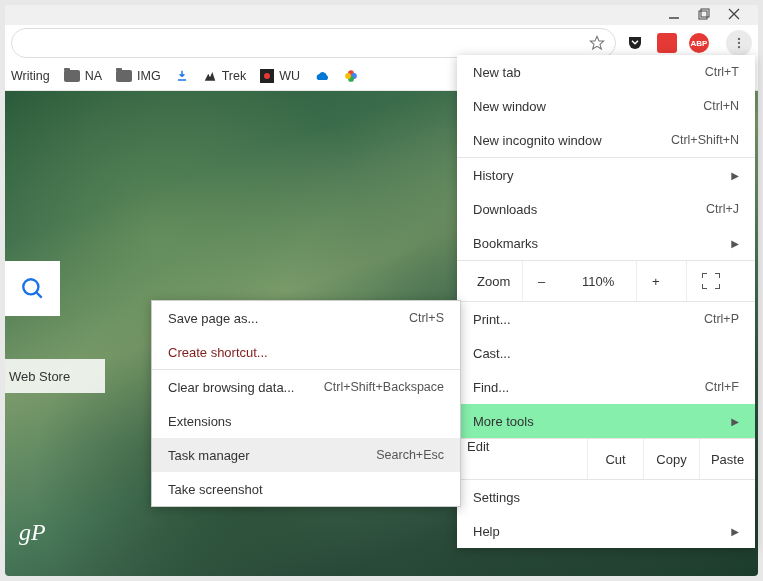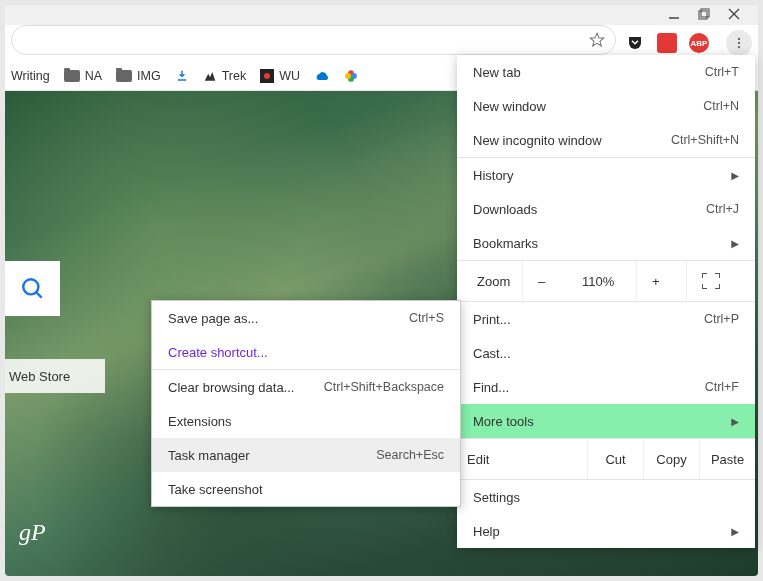--- a/index.html
+++ b/index.html
@@ -1,20 +1,20 @@
 <!DOCTYPE html>
 <html><head>
 <meta charset="utf-8">
 <style>
 * { box-sizing: border-box; margin: 0; padding: 0; font-family: Arial, sans-serif; }
 body { width: 763px; height: 581px; overflow: hidden; background: #e8e8e8; position: relative; border-radius: 6px; }
 .window { position: absolute; inset: 5px; background: #fff; border-radius: 4px; display: flex; flex-direction: column; overflow: hidden; }
 .titlebar { height: 20px; background: #f0f0f0; display: flex; justify-content: flex-end; align-items: center; gap: 18px; padding-right: 18px; }
 .titlebar svg { width: 12px; height: 12px; }
-.addr-row { height: 36px; display: flex; padding: 0 6px; }
+.addr-row { height: 36px; display: flex; align-items: center; padding: 0 6px; }
 .omnibox { flex: 1; height: 30px; border: 1px solid #ddd; border-radius: 16px; display: flex; align-items: center; justify-content: flex-end; padding-right: 10px; background: #fff; }
 .tb-icons { display: flex; align-items: center; gap: 10px; margin-left: 8px; }
 .tb-icon { width: 22px; height: 22px; display: flex; align-items: center; justify-content: center; }
 .red-sq { background: #e53935; border-radius: 3px; width: 20px; height: 20px; }
 .abp { background: #e53935; border-radius: 50%; width: 20px; height: 20px; color: #fff; font-size: 8px; font-weight: bold; display: flex; align-items: center; justify-content: center; }
 .menu-btn { width: 26px; height: 26px; border-radius: 50%; background: #eaeaea; display: flex; align-items: center; justify-content: center; margin-left: 6px; }
 .bookmarks { height: 30px; display: flex; align-items: center; gap: 14px; padding: 0 6px; font-size: 12.5px; color: #333; border-bottom: 1px solid #e8e8e8; }
 .bm-item { display: flex; align-items: center; gap: 5px; }
 .folder-ic { width: 16px; height: 12px; background: #666; border-radius: 2px; position: relative; }
 .folder-ic::before { content:''; position:absolute; top:-2px; left:0; width:6px; height:3px; background:#666; border-radius:1px; }
@@ -23,34 +23,34 @@
   radial-gradient(circle at 20% 30%, rgba(120,160,100,.5), transparent 30%),
   radial-gradient(circle at 60% 50%, rgba(60,100,70,.6), transparent 35%),
   radial-gradient(circle at 80% 70%, rgba(40,70,50,.7), transparent 40%),
   radial-gradient(circle at 30% 80%, rgba(30,60,40,.6), transparent 30%);
 }
 .search-tile { position: absolute; left: 0; top: 170px; width: 55px; height: 55px; background: #fff; display:flex; align-items:center; justify-content:center; }
 .webstore-tile { position: absolute; left: 0; top: 268px; width: 100px; height: 34px; background: rgba(255,255,255,.85); display:flex; align-items:center; padding-left: 4px; font-size: 13px; color:#333; }
 .gp-logo { position: absolute; left: 14px; bottom: 30px; color: #fff; font-size: 24px; font-style: italic; font-family: Georgia, serif; }
 .submenu { position: absolute; left: 151px; top: 300px; width: 310px; background: #fff; box-shadow: 0 2px 10px rgba(0,0,0,.25); border: 1px solid #ccc; font-size: 13px; color: #333; }
 .submenu-item { height: 34px; display: flex; align-items: center; justify-content: space-between; padding: 0 16px; }
-.submenu-item.disabled { color: #6d28d9; }
+.submenu-item.disabled { color: #7f1d1d; }
 .submenu-item.highlight { background: #eee; }
 .submenu-sep { height: 1px; background: #e4e4e4; }
 .shortcut { color: #555; font-size: 12.5px; }
 .mainmenu { position: absolute; right: 8px; top: 55px; width: 298px; background: #fff; box-shadow: 0 2px 10px rgba(0,0,0,.25); font-size: 13px; color: #333; }
 .mm-item { height: 34px; display:flex; align-items:center; justify-content:space-between; padding: 0 16px; }
 .mm-item.highlight { background: #86efac; }
 .mm-sep { height: 1px; background: #e4e4e4; }
 .mm-arrow { color: #555; font-size: 10px; }
 .zoom-row { height: 40px; display:flex; align-items:center; padding: 0 20px; gap: 12px; }
 .zoom-row .lbl { flex: 1; }
 .zoom-cell { width: 40px; text-align:center; height: 100%; display:flex; align-items:center; justify-content:center; border-left: 1px solid #eee; }
 .zoom-pct { width: 56px; text-align:center; }
-.edit-row { height: 40px; display:flex; align-items:center; padding-left: 10px; }
+.edit-row { height: 40px; display:flex; padding-left: 10px; }
 .edit-row .lbl { flex: 1; }
 .edit-cell { width: 56px; text-align:center; height:100%; display:flex; align-items:center; justify-content:center; border-left:1px solid #eee; }
 .fs-ic { display:flex; gap:6px; flex-direction:column; }
 .fs-ic > div { display:flex; gap:8px; }
 .fs-ic span { width:5px; height:5px; border-top:1.5px solid #555; border-left:1.5px solid #555; }
 </style>
 </head>
 <body>
 
 <div class="window">

